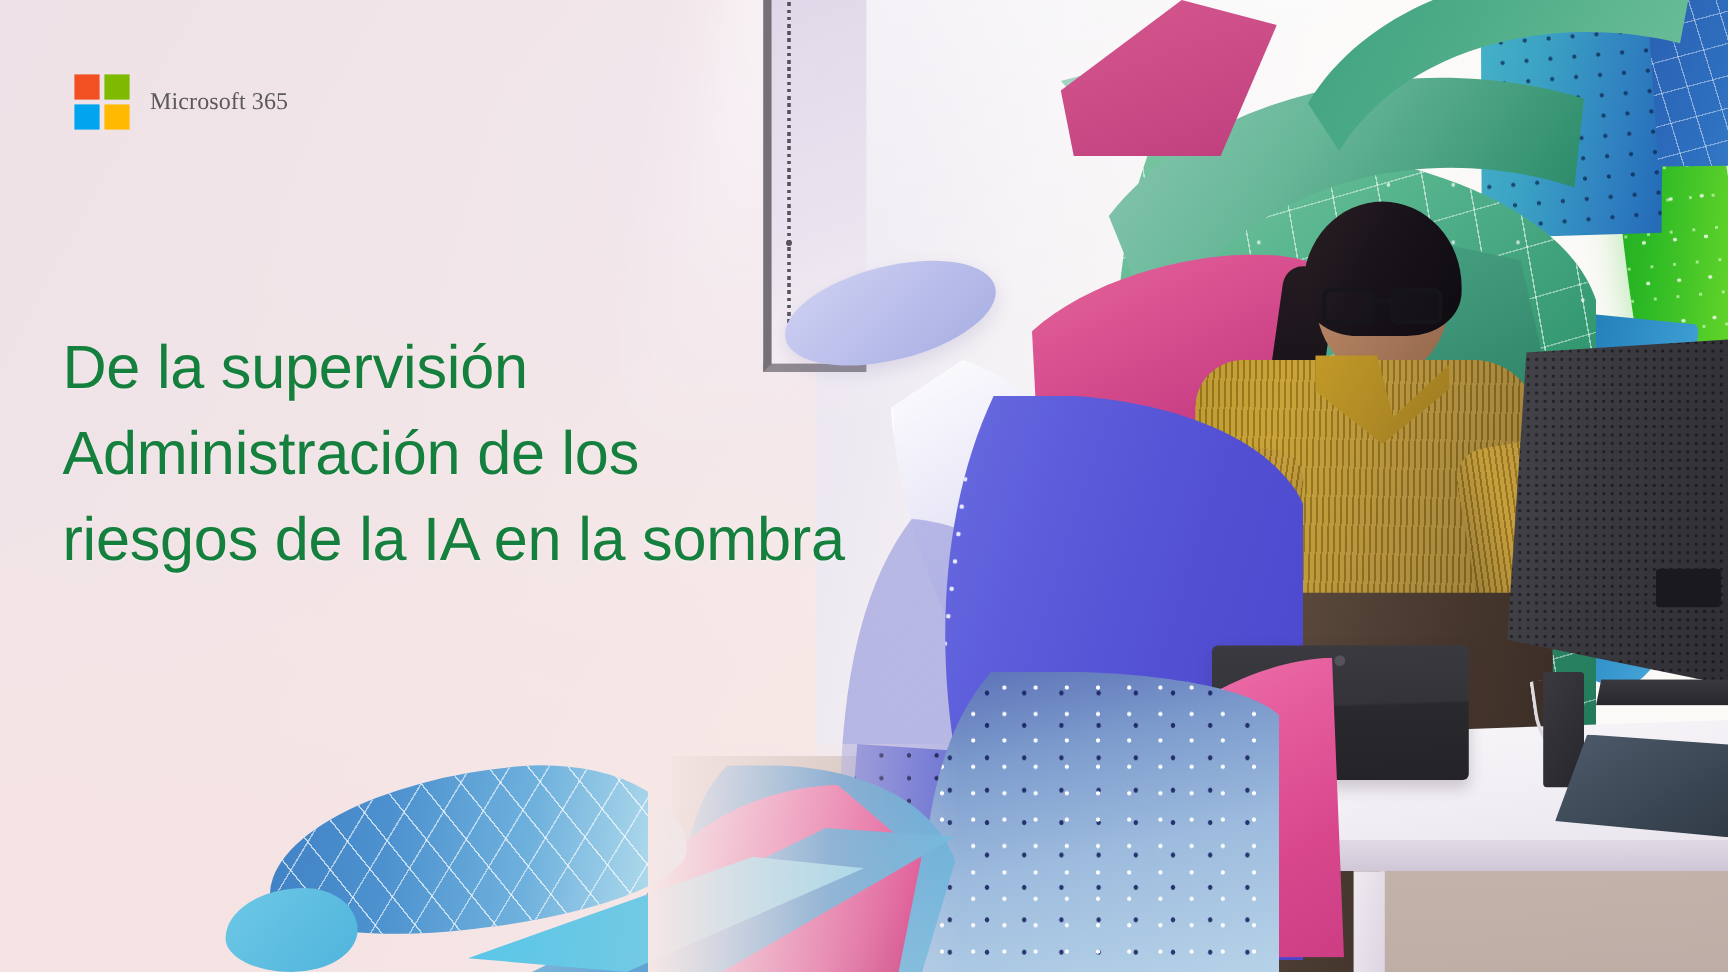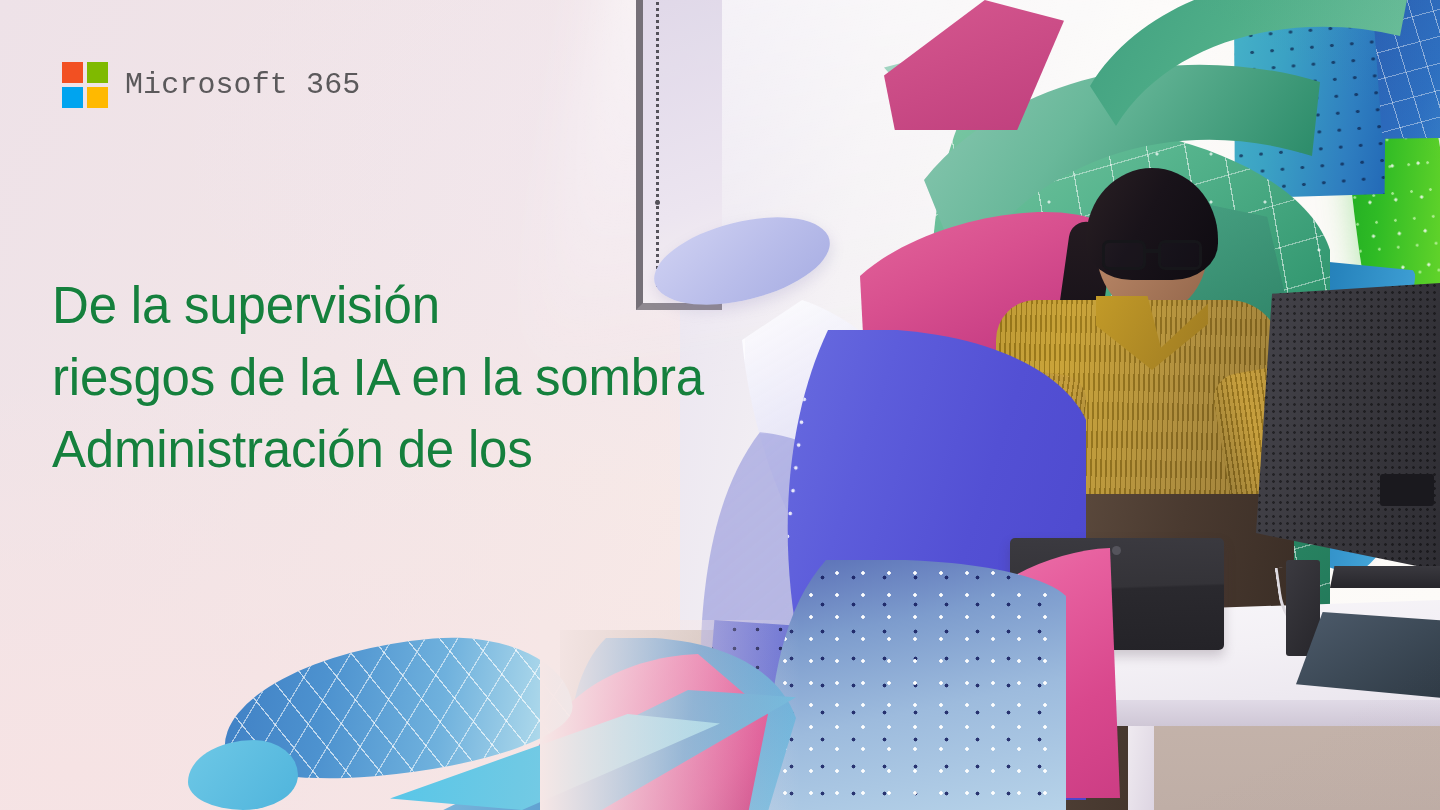--- a/index.html
+++ b/index.html
@@ -457,22 +457,22 @@
   
   .brand{
     position:absolute;left:62px;top:62px;display:flex;align-items:center;gap:17px;
   }
   .ms-logo{
     width:46px;height:46px;
     display:grid;grid-template-columns:1fr 1fr;grid-template-rows:1fr 1fr;gap:4px;
   }
   .ms-logo span{display:block;width:100%;height:100%;}
   .brand-name{
-    font-size:30px;letter-spacing:.1px;color:#5b595b;font-weight:400;
-    font-family:Liberation Mono, monospace;white-space:nowrap;text-align:right;
+    font-size:20px;letter-spacing:.1px;color:#5b595b;font-weight:400;
+    font-family:Liberation Serif, serif;white-space:nowrap;text-align:right;
   }
 
   .title{
     position:absolute;left:52px;top:236px;width:760px;
     color:#1f4068;
     font-size:51px;line-height:72px;font-weight:400;letter-spacing:-.2px;
     font-family:"Liberation Sans", sans-serif;
     text-shadow:0 1px 2px rgba(255,255,255,.35);
   }
   .title .ln{display:block;white-space:nowrap;}
@@ -589,17 +589,17 @@
       <span style="background: rgb(242, 80, 34);"></span>
       <span style="background: rgb(127, 186, 0);"></span>
       <span style="background: rgb(0, 164, 239);"></span>
       <span style="background: rgb(255, 185, 0);"></span>
     </div>
     <div class="brand-name" style="color: rgb(91, 89, 91);">Microsoft 365</div>
   </div>
 
   <h1 class="title" style="color: #15803d;">
     <span class="ln">De la supervisión</span>
+    <span class="ln">Administración de los</span>
     <span class="ln">riesgos de la IA en la sombra</span>
-    <span class="ln">Administración de los</span>
   </h1>
 
 </div>
 
 </body></html>

